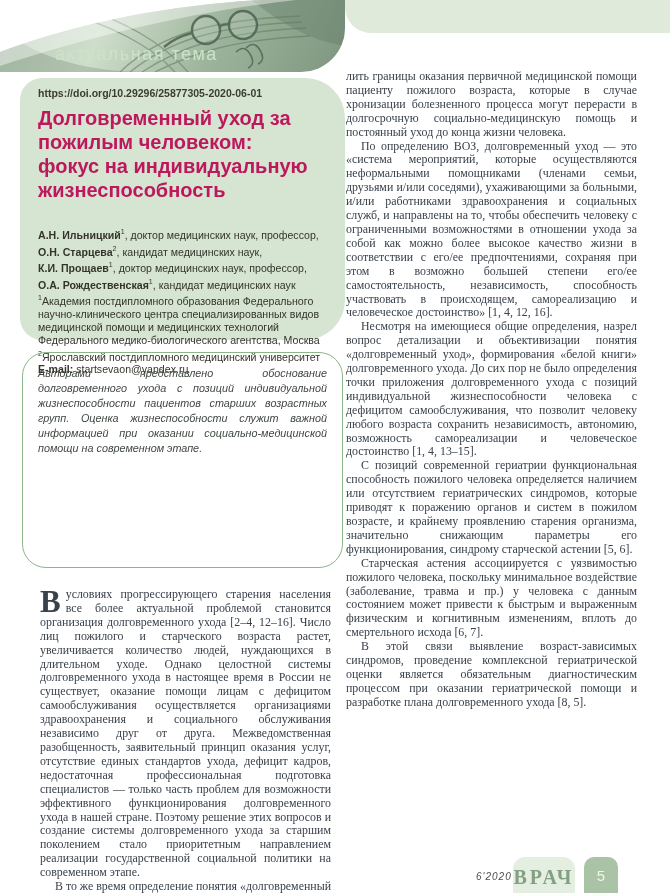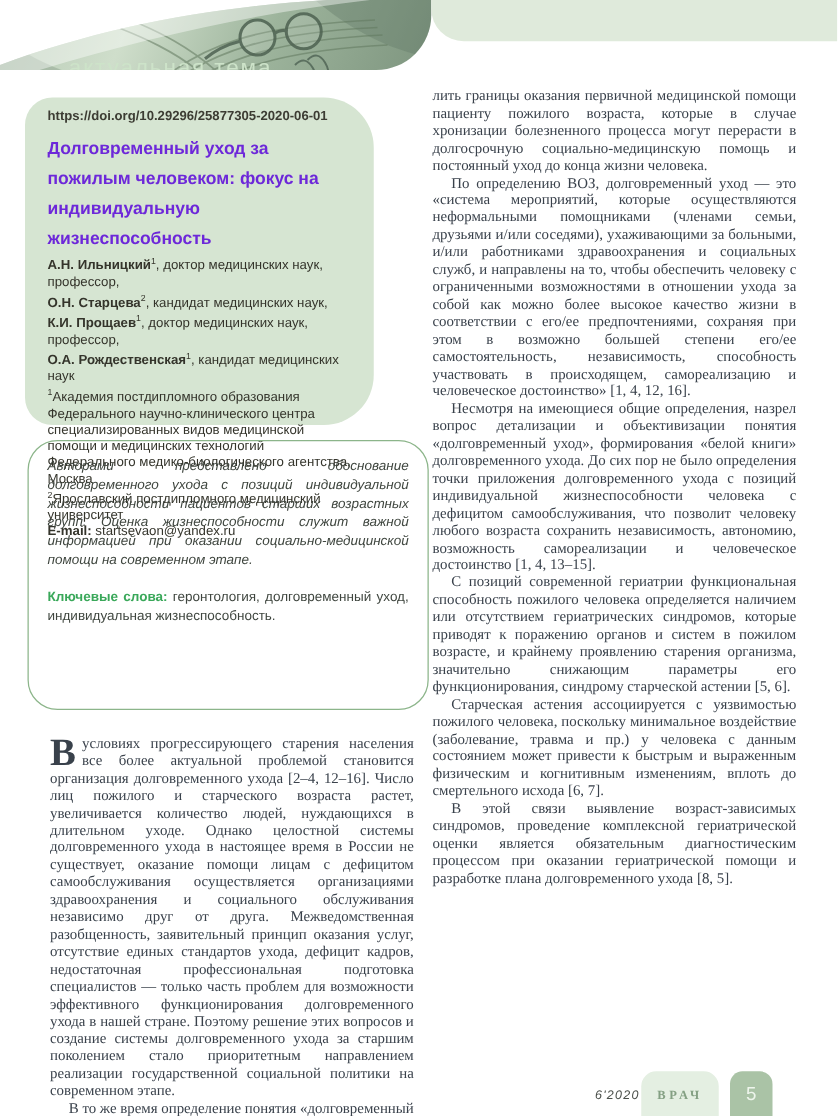--- a/index.html
+++ b/index.html
@@ -3,48 +3,48 @@
 <meta charset="utf-8">
 <style>
   html,body { margin:0; padding:0; background:#ffffff; }
   .page {
     position:relative; width:670px; height:893px; background:#ffffff;
     overflow:hidden; font-family:"Liberation Serif", serif;
   }
 
   
   .header-photo {
-    position:absolute; left:0; top:0; width:345px; height:56px;
+    position:absolute; left:0; top:0; width:345px; height:72px;
     border-bottom-right-radius:44px; overflow:hidden;
     background:linear-gradient(112deg,#b4c8b2 0%,#cfdecb 30%,#9db49c 62%,#7e957f 100%);
   }
   .header-photo svg { position:absolute; left:0; top:0; }
   .section-label {
     position:absolute; left:55px; top:44px;
     font-family:"Liberation Sans", sans-serif; font-size:18px;
     letter-spacing:1.5px; color:#cde3c9; z-index:3;
   }
   .top-strip {
     position:absolute; left:345px; top:0; width:325px; height:33px;
     background:#dfeadb; border-bottom-left-radius:26px;
   }
 
   
   .title-box {
-    position:absolute; left:20px; top:78px; width:279px; height:262px;
+    position:absolute; left:20px; top:78px; width:325px; height:262px;
     background:#d6e5d2; border-radius:22px 40px 40px 22px;
     box-sizing:border-box; padding:9px 16px 0 18px;
     font-family:"Liberation Sans", sans-serif;
   }
   .doi {
     margin:0 0 7px; font-weight:bold; font-size:10.5px; color:#3c3c33;
   }
   .article-title {
-    margin:0 0 1px; font-weight:bold; font-size:14px; line-height:24px;
-    color:#6d28d9; max-width:270px;
+    margin:0 0 23px; font-weight:bold; font-size:20px; line-height:24px;
+    color:#be185d; max-width:270px;
   }
   .authors { font-size:10.6px; line-height:13px; color:#34342b; }
   .authors p { margin:0; }
   .authors b { font-weight:bold; }
   .authors sup { font-size:7px; }
 
   
   .abstract-box {
     position:absolute; left:22px; top:352px; width:321px; height:216px;
     border:1.5px solid #8cb58a; border-radius:24px; box-sizing:border-box;
@@ -72,21 +72,21 @@
 
   
   .issue {
     position:absolute; left:476px; top:871px;
     font-family:"Liberation Sans", sans-serif; font-size:10px;
     letter-spacing:1px; color:#4a4f4a;font-style:italic;
   }
   .journal-box {
     position:absolute; left:513px; top:857px; width:62px; height:36px;
     background:#e4efe2; border-radius:12px 12px 0 0; text-align:center;
-    font-family:"Liberation Serif", serif; font-weight:bold; font-size:10px;
+    font-family:"Liberation Serif", serif; font-weight:bold; font-size:20px;
     letter-spacing:3px; color:#84a083; line-height:40px;
   }
   .page-box {
     position:absolute; left:584px; top:857px; width:34px; height:36px;
     background:#aac3a6; border-radius:10px 10px 0 0; text-align:center;
     font-family:"Liberation Sans", sans-serif; font-size:15px;
     color:#eef5ec; line-height:38px;
   }
 </style>
 </head>
@@ -138,21 +138,20 @@
       <p><b>К.И. Прощаев</b><sup>1</sup><span>, доктор медицинских наук, профессор,</span></p>
       <p><b>О.А. Рождественская</b><sup>1</sup><span>, кандидат медицинских наук</span></p>
       <p><sup>1</sup><span>Академия постдипломного образования Федерального научно-клинического центра специализированных видов медицинской помощи и медицинских технологий Федерального медико-биологического агентства, Москва</span></p>
       <p><sup>2</sup><span>Ярославский постдипломного медицинский университет</span></p>
       <p><b>E-mail: </b><span>startsevaon@yandex.ru</span></p>
     </div>
   </div>
 
   <div class="abstract-box">
     <p class="abstract-text">Авторами представлено обоснование долговременного ухода с позиций индивидуальной жизнеспособности пациентов старших возрастных групп. Оценка жизнеспособности служит важной информацией при оказании социально-медицинской помощи на современном этапе.</p>
-    <p><span class="label-green">Ключевые слова:</span><span> геронтология, долговременный уход, индивидуальная жизнеспособность.</span></p>
   </div>
 
   <div class="body-col col-left">
     <p><span class="dropcap">В</span><span>условиях прогрессирующего старения населения все более актуальной проблемой становится организация долговременного ухода [2–4, 12–16]. Число лиц пожилого и старческого возраста растет, увеличивается количество людей, нуждающихся в длительном уходе. Однако целостной системы долговременного ухода в настоящее время в России не существует, оказание помощи лицам с дефицитом самообслуживания осуществляется организациями здравоохранения и социального обслуживания независимо друг от друга. Межведомственная разобщенность, заявительный принцип оказания услуг, отсутствие единых стандартов ухода, дефицит кадров, недостаточная профессиональная подготовка специалистов — только часть проблем для возможности эффективного функционирования долговременного ухода в нашей стране. Поэтому решение этих вопросов и создание системы долговременного ухода за старшим поколением стало приоритетным направлением реализации государственной социальной политики на современном этапе.</span></p>
     <p class="indent">В то же время определение понятия «долговременный уход» является весьма условным. Сложно опреде-</p>
   </div>
 
   <div class="body-col col-right">
     <p>лить границы оказания первичной медицинской помощи пациенту пожилого возраста, которые в случае хронизации болезненного процесса могут перерасти в долгосрочную социально-медицинскую помощь и постоянный уход до конца жизни человека.</p>
     <p class="indent">По определению ВОЗ, долговременный уход — это «система мероприятий, которые осуществляются неформальными помощниками (членами семьи, друзьями и/или соседями), ухаживающими за больными, и/или работниками здравоохранения и социальных служб, и направлены на то, чтобы обеспечить человеку с ограниченными возможностями в отношении ухода за собой как можно более высокое качество жизни в соответствии с его/ее предпочтениями, сохраняя при этом в возможно большей степени его/ее самостоятельность, независимость, способность участвовать в происходящем, самореализацию и человеческое достоинство» [1, 4, 12, 16].</p>

